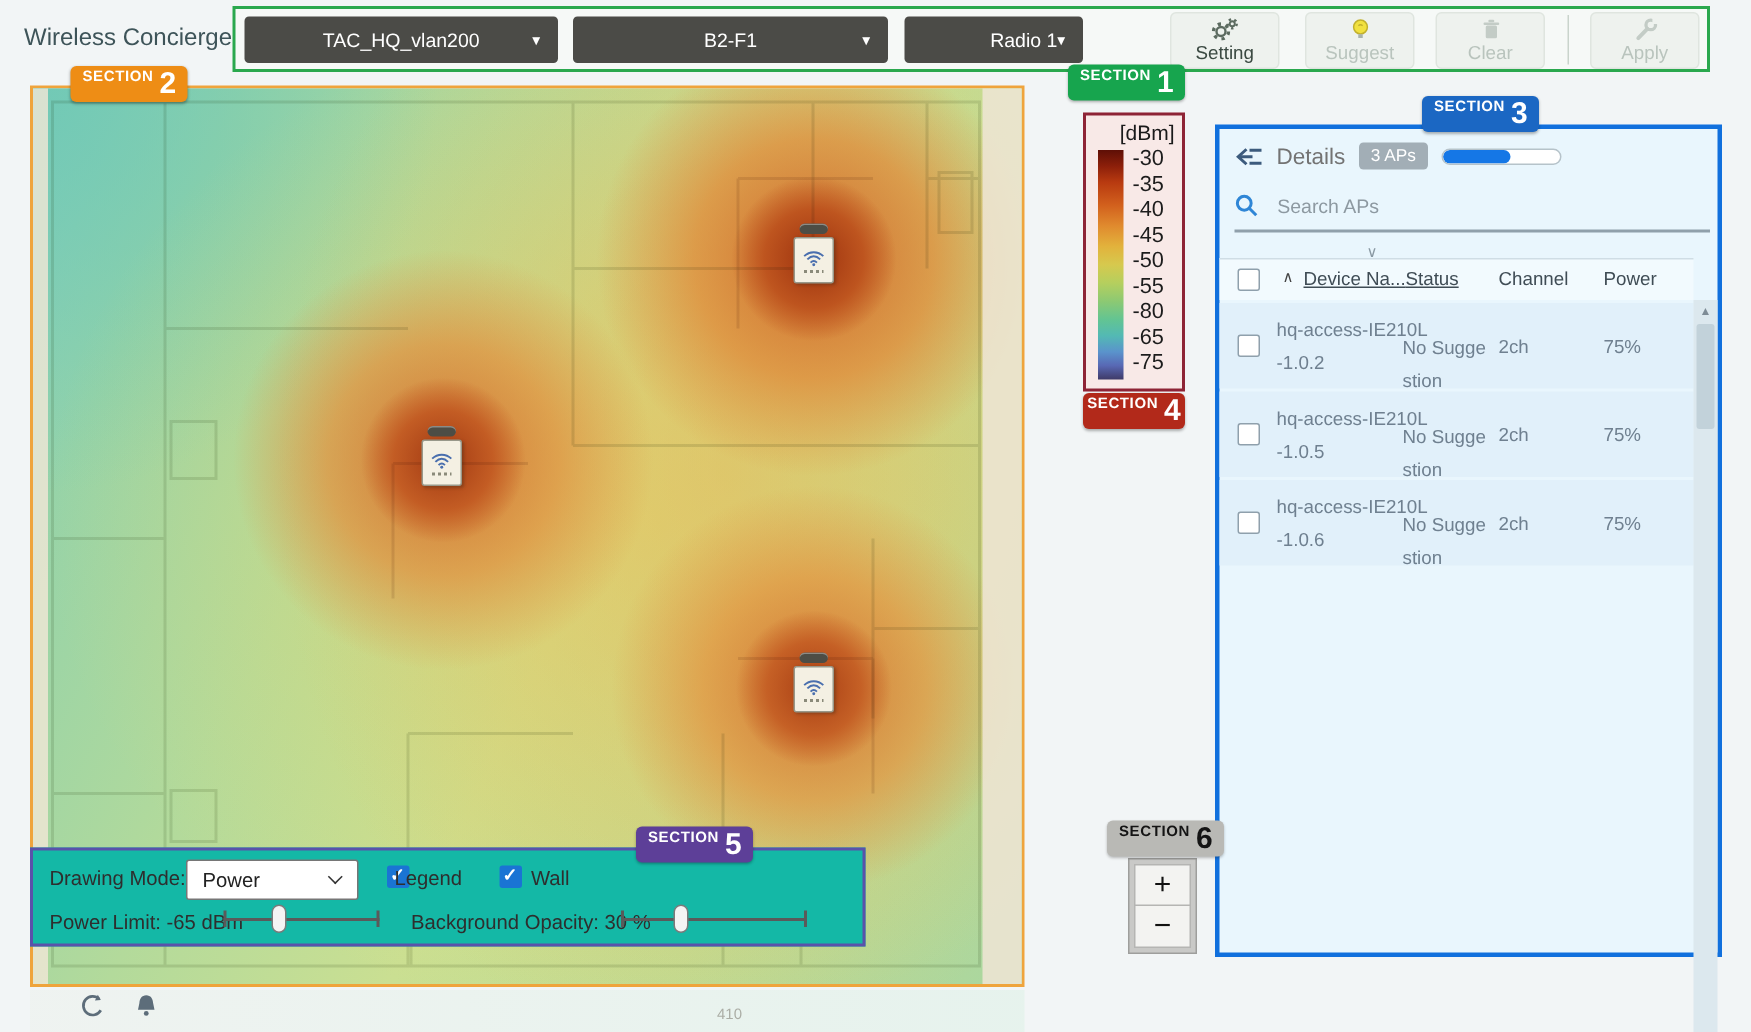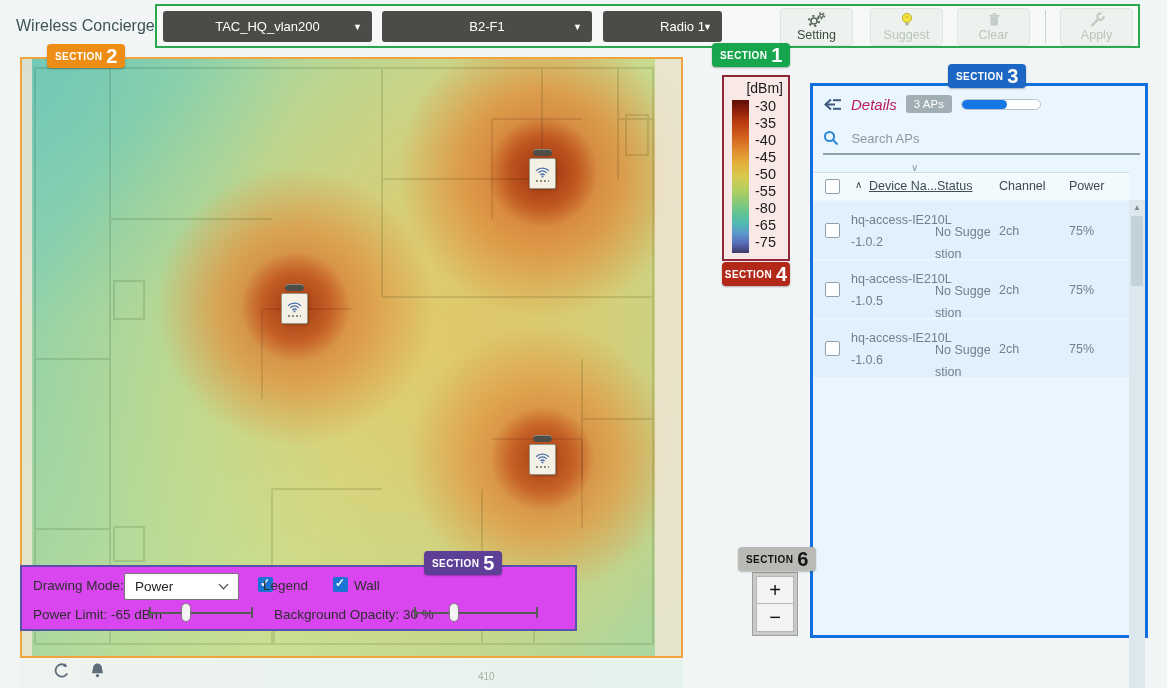--- a/index.html
+++ b/index.html
@@ -15,21 +15,21 @@
   .ddl .caret { position:absolute; right:10px; font-size:9px; top:11px; }
   .tbtn { position:absolute; top:8px; width:73px; height:38px; background:#eef2ee; border:1px solid #dfe5df;
           border-radius:4px; display:flex; flex-direction:column; align-items:center; justify-content:center;
           gap:1px; font-size:12.5px; color:#3b4a42; cursor:pointer; }
   .tbtn.disabled { color:#b9c4bd; }
   .tbtn svg { display:block; }
   .tb-sep { position:absolute; left:1045px; top:10px; width:1px; height:33px; background:#c9d4cc; }
 
   
   .seclabel { position:absolute; border-radius:4px; color:#fff; padding:2px 8px 2px 8px;
-              display:flex; align-items:center; gap:4px; box-shadow:0 1px 2px rgba(0,0,0,.3); z-index:40; }
+              display:flex; align-items:flex-start; gap:4px; box-shadow:0 1px 2px rgba(0,0,0,.3); z-index:40; }
   .seclabel .w { font-size:10px; font-weight:bold; letter-spacing:.4px; }
   .seclabel .n { font-size:20px; font-weight:bold; line-height:1; }
   .s1 { background:#17a54e; left:712px; top:43px; }
   .s2 { background:#ee8d15; left:47px;  top:44px; }
   .s3 { background:#1b67c3; left:948px; top:64px; }
   .s4 { background:#b2291a; left:722px; top:262px; width:68px; justify-content:center; }
   .s5 { background:#5d3f98; left:424px; top:551px; }
   .s6 { background:#b9b9b5; left:738px; top:547px; color:#141414; box-shadow:0 1px 2px rgba(0,0,0,.25); }
 
   
@@ -70,21 +70,21 @@
   .legend-title { position:absolute; right:5px; top:3px; font-size:14px; color:#1a1a1a; }
   .legend-bar { position:absolute; left:8px; top:23px; width:17px; height:153px;
     background:linear-gradient(to bottom,#5e0f06 0%,#8c1f0a 7%,#b83a10 14%,#d2601d 24%,#e08a2e 33%,
       #e2b23c 42%,#d6c94e 50%,#b5cf5e 58%,#8cc973 66%,#62c493 74%,#53b9b4 81%,#5a93cc 88%,#5868b4 94%,#3f3a68 100%); }
   .legend-ticks { position:absolute; left:31px; top:21px; font-size:14.5px; color:#1c1c1c; line-height:17px; }
 
   
   .panel { position:absolute; left:810px; top:83px; width:338px; height:555px; background:#e9f6fd;
            border:3px solid #1170dd; }
   .details-row { position:absolute; left:10px; top:9px; display:flex; align-items:center; gap:9px; }
-  .details-label { font-size:15px; color:#be185d;font-style:italic; }
+  .details-label { font-size:15px; color:#737373; }
   .badge { background:#a2aeb6; color:#fff; font-size:11.5px; border-radius:3px; padding:3px 8px; }
   .progress { width:80px; height:11px; border:1px solid #b6c3ca; border-radius:6px; background:#fff; overflow:hidden; }
   .progress-fill { height:100%; width:58%; background:#1577e6; border-radius:6px; }
   .search-row { position:absolute; left:10px; top:43px; width:315px; }
   .search-input { width:280px; border:0; background:transparent; font-size:13px; color:#445; outline:none;
                   font-family:"Liberation Sans",sans-serif; }
   .search-input::placeholder { color:#8d99a1; }
   .search-underline { position:absolute; left:10px; top:67px; width:317px; height:2px; background:#90a0ab; }
   .hdr-notch { position:absolute; left:98px; top:76px; font-size:10px; color:#8a99a3; }
   .thead { position:absolute; left:0px; top:86px; width:316px; height:28px; background:#f2fafe;
@@ -101,21 +101,21 @@
   .row .cb { top:21px; }
   .c-dev { position:absolute; left:38px; top:7px; width:102px; line-height:22px; word-break:break-all; }
   .c-status { position:absolute; left:122px; top:7px; width:58px; line-height:22px; word-break:break-all;margin-top:12px; }
   .c-ch { position:absolute; left:186px; top:0; height:100%; display:flex; align-items:center; }
   .c-pw { position:absolute; left:256px; top:0; height:100%; display:flex; align-items:center; }
   .scrollbar { position:absolute; left:316px; top:114px; width:16px; height:504px; background:#dce8ee; }
   .sb-arrow { position:absolute; left:0; width:16px; text-align:center; font-size:8px; color:#7e8c96; cursor:pointer; }
   .sb-thumb { position:absolute; left:2px; top:16px; width:12px; height:70px; background:#c2d2da; border-radius:2px; cursor:pointer; }
 
   
-  .controls { position:absolute; left:20px; top:565px; width:557px; height:66px; background:#d946ef;
+  .controls { position:absolute; left:20px; top:565px; width:557px; height:66px; background:#14b8a6;
               border:2px solid #5a52aa; z-index:30; }
   .ctl-label { position:absolute; font-size:13.5px; color:#2e2e2e; }
   .sel { position:absolute; left:102px; top:6px; width:115px; height:27px; background:#fff;
          border:1px solid #767676; border-radius:2px; font-size:13.5px; color:#222; cursor:pointer; }
   .sel span.val { position:absolute; left:10px; top:5px; }
   .sel .chev { position:absolute; right:11px; top:7px; width:7px; height:7px;
                border-right:1.8px solid #333; border-bottom:1.8px solid #333; transform:rotate(45deg); }
   .ckb { position:absolute; width:15px; height:15px; background:#1a74d4; border-radius:2px; cursor:pointer; }
   .ckb::after { content:"✓"; position:absolute; left:2px; top:-1px; color:#fff; font-size:12px; font-weight:bold; }
   .slider { position:absolute; height:20px; }

